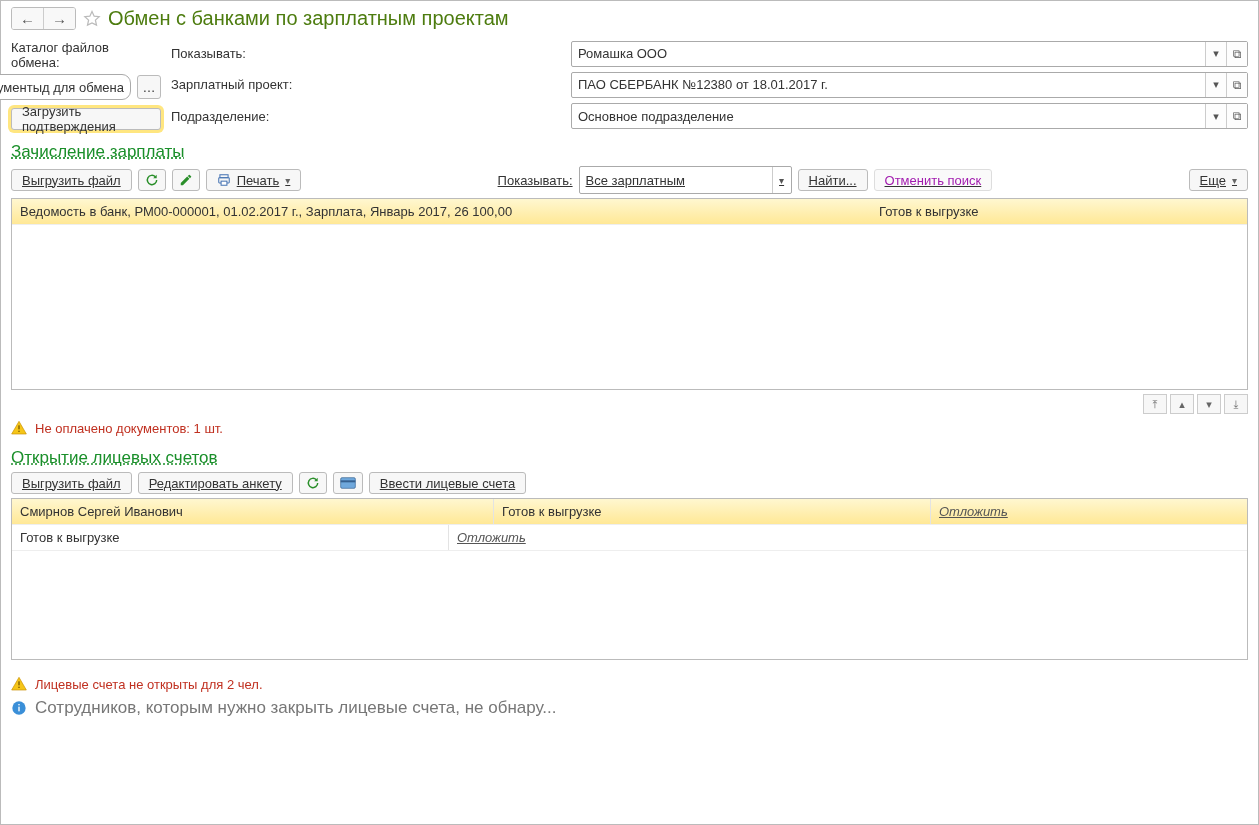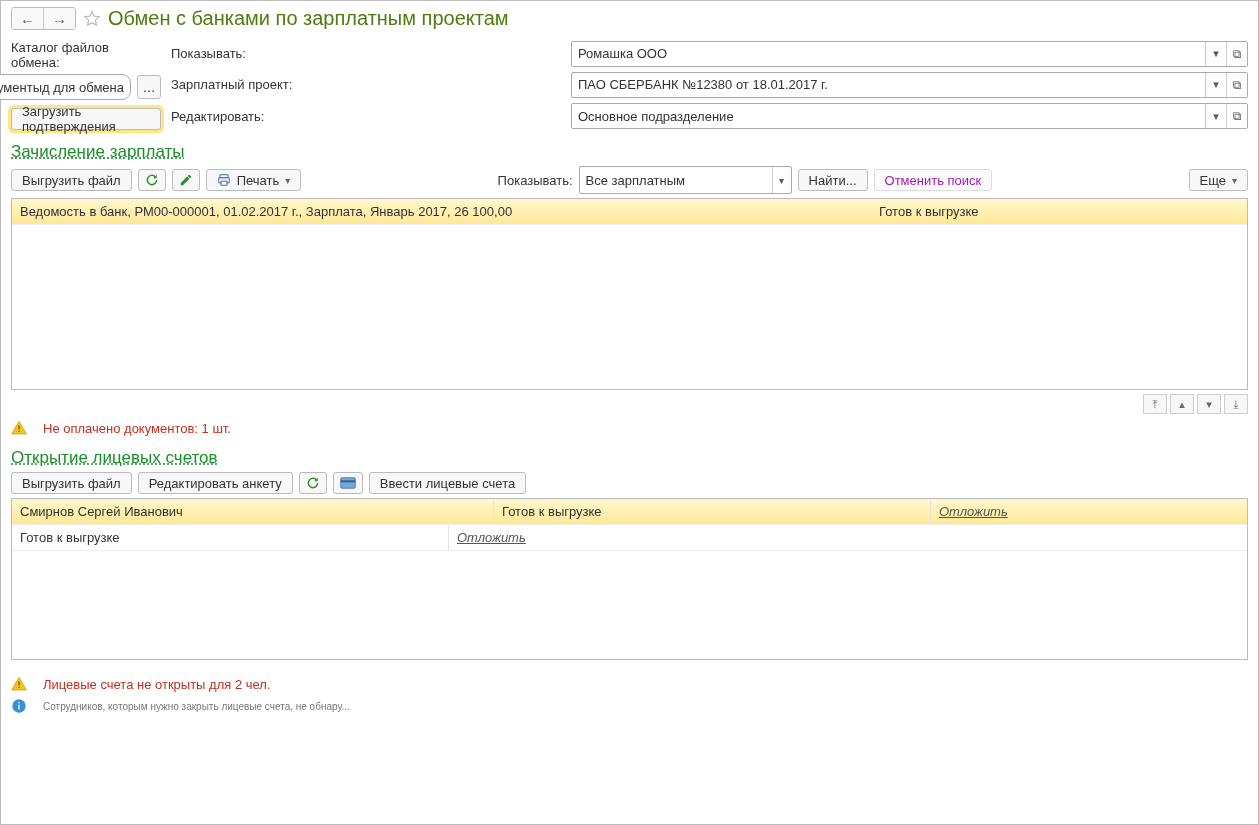--- a/index.html
+++ b/index.html
@@ -16,44 +16,44 @@
   .input-text { flex:1; padding:0 6px; display:flex; align-items:center; white-space:nowrap; overflow:hidden; }
   .input-btn { width:20px; border-left:1px solid #ccc; display:flex; align-items:center; justify-content:center; font-size:11px; color:#555; cursor:pointer; background:#fdfdfd; }
   .input-btn.ext { font-size:12px; }
   .right-col { display:flex; flex-direction:column; gap:4px; }
   .right-col-row { display:flex; align-items:center; gap:6px; }
   .btn { border:1px solid #bbb; background:#f7f7f7; padding:4px 10px; border-radius:3px; cursor:pointer; font-size:13px; color:#333; display:inline-flex; align-items:center; gap:6px; height:22px; box-sizing:border-box; }
   .btn.highlighted { box-shadow:0 0 0 3px #ffe680; }
   .btn.icon-only { padding:4px 6px; }
   .btn.disabled { color:#a21caf; border-color:#ddd; background:#fafafa; cursor:default; }
   .link-green { color:#1a8f2a; text-decoration:underline dotted #1a8f2a; cursor:pointer; font-size:17px; display:inline-block; margin:6px 0 4px; }
-  .toolbar { display:flex; align-items:center; gap:6px; flex-wrap:nowrap; }
+  .toolbar { display:flex; align-items:center; gap:6px; flex-wrap:nowrap;text-decoration:underline; }
   .toolbar .spacer { flex:1; }
   .select-wrap { display:flex; align-items:stretch; border:1px solid #aaa; height:26px; border-radius:2px; background:#fff; }
   .select-wrap .input-text { font-size:13px; min-width:180px; }
   .caret { width:18px; border-left:1px solid #ccc; display:flex; align-items:center; justify-content:center; font-size:10px; color:#555; cursor:pointer; }
   .table { border:1px solid #bbb; margin-top:4px; background:#fff; }
   .table .thead > div, .table .row > div { padding:5px 8px; font-size:13px; }
   .row { display:flex; border-bottom:1px solid #eee; }
   .row.sel { background:#fff4c2; }
   .tbl1-body { height:190px; overflow:auto; }
   .section1-cols .col-a { flex:1; }
   .section1-cols .col-b { width:360px; }
   
   .tiny-controls { display:flex; justify-content:flex-end; gap:3px; margin-top:4px; }
   .tiny-btn { border:1px solid #ccc; background:#f7f7f7; width:22px; height:18px; display:flex; align-items:center; justify-content:center; font-size:11px; color:#666; cursor:pointer; }
-  .warn-row { display:flex; align-items:center; gap:16px; margin:6px 0; font-size:13px; }
+  .warn-row { display:flex; align-items:center; gap:8px; margin:6px 0; font-size:13px; }
   .warn-text { color:#c03020; }
   .icon-warn svg, .icon-info svg { width:16px; height:16px; display:block; }
   .tbl2 .col-name { flex:1; border-right:1px solid #e3e3e3; }
   .tbl2 .col-st { width:420px; border-right:1px solid #e3e3e3; }
   .tbl2 .col-act { width:300px; }
   .tbl2-body { height:160px; overflow:auto; }
   .link-underline { text-decoration:underline; color:#555; cursor:pointer;font-style:italic; }
-  .footer-info { color:#777; font-size:10px; }
+  .footer-info { color:#777; font-size:17px; }
   svg { pointer-events:none; }
 </style>
 </head>
 <body>
 
 <div class="window">
 
   
   <div class="header-row">
     <div class="nav-group">
@@ -92,21 +92,21 @@
       </div>
     </div>
 
     <div class="form-label">Зарплатный проект:</div>
     <div class="input-wrap">
       <div class="input-text">ПАО СБЕРБАНК №12380    от 18.01.2017 г.</div>
       <div class="input-btn">▾</div>
       <div class="input-btn ext">⧉</div>
     </div>
 
-    <div class="form-label">Редактировать:</div>
+    <div class="form-label">Подразделение:</div>
     <div class="input-wrap">
       <div class="input-text">Основное подразделение</div>
       <div class="input-btn">▾</div>
       <div class="input-btn ext">⧉</div>
     </div>
   </div>
 
   
   <span class="link-green">Зачисление зарплаты</span>
   <div class="toolbar">

